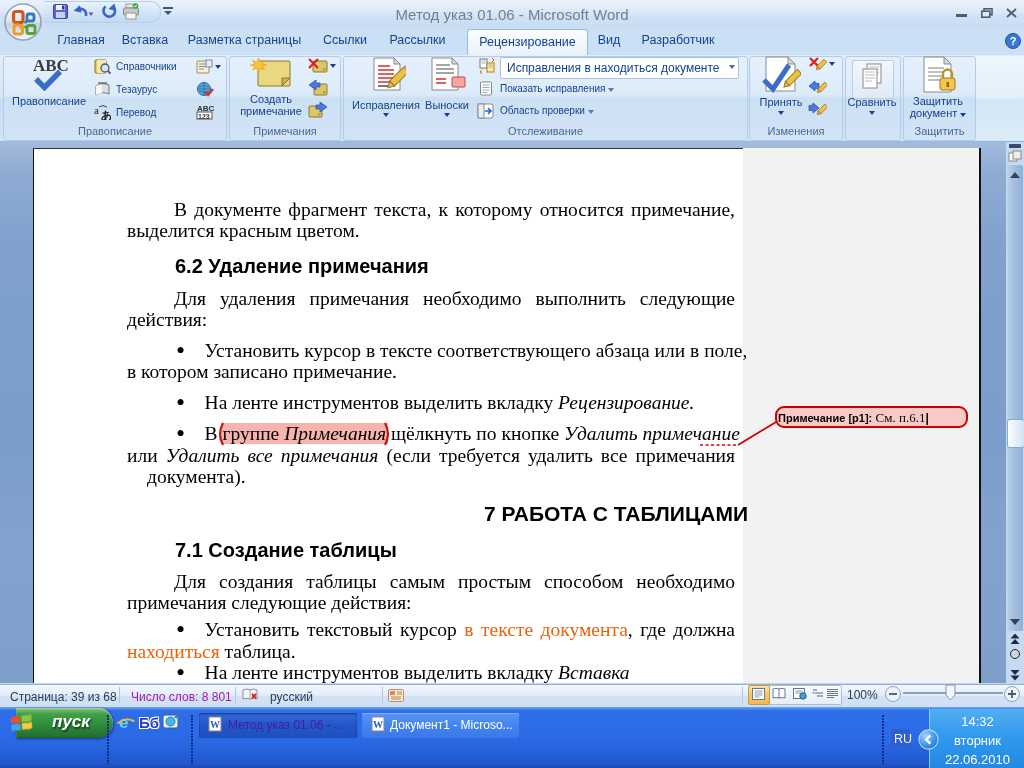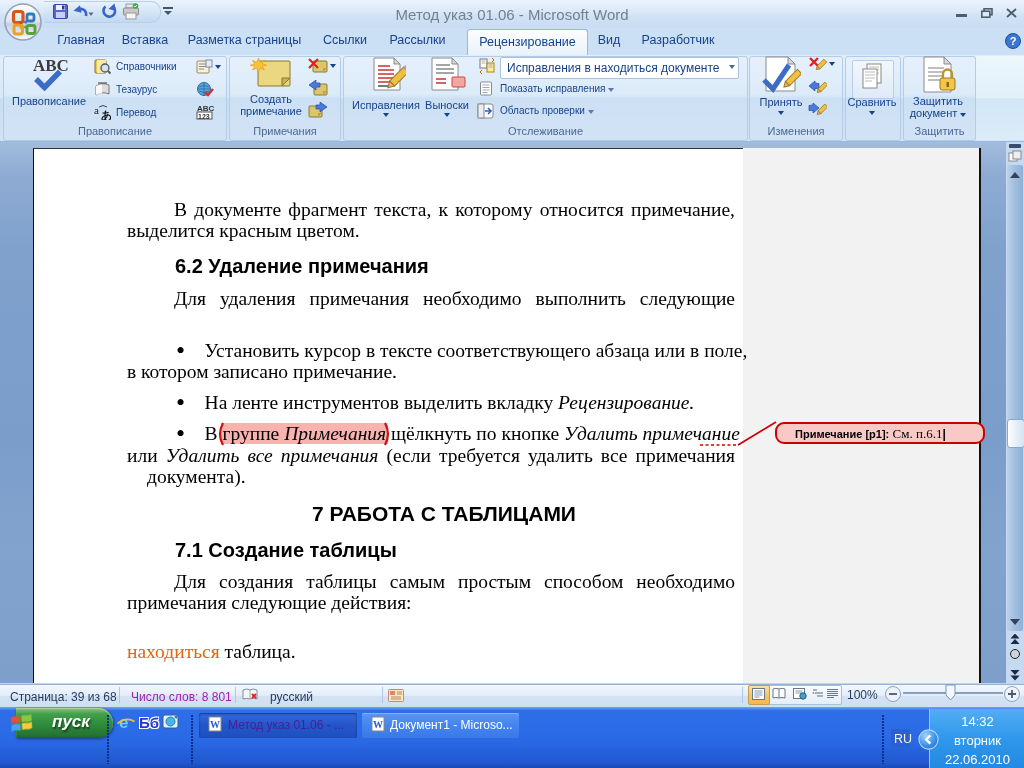--- a/index.html
+++ b/index.html
@@ -324,47 +324,50 @@
   </svg>
   <div class="abs btext" style="left:905px;top:95px;width:66px;">Защитить<br>документ <span class="darr"></span></div>
 
   <div class="abs" id="docarea">
     <div id="page"></div>
     <div id="markup"></div>
     <div class="serif dline just" style="top:57px;"><span style="padding-left:47px;">В</span> документе фрагмент текста, к которому относится примечание,</div>
     <div class="serif dline" style="top:78px;">выделится красным цветом.</div>
     <div class="head" style="top:113px;left:175px;">6.2 Удаление примечания</div>
     <div class="serif dline just" style="top:146px;"><span style="padding-left:47px;">Для</span> удаления примечания необходимо выполнить следующие</div>
+    <div class="serif dline" style="top:167px;">действия:</div>
     <div class="serif dline just" style="top:198px;"><span style="padding-left:49px;"><span style="font-size:26px;line-height:0;vertical-align:-1.5px;">•</span> Установить</span> курсор в тексте соответствующего абзаца или в поле,</div>
     <div class="serif dline" style="top:219px;">в котором записано примечание.</div>
     <div class="serif dline" style="top:250px;"><span style="padding-left:49px;"><span style="font-size:26px;line-height:0;vertical-align:-1.5px;">•</span> На</span> ленте инструментов выделить вкладку <i>Рецензирование.</i></div>
     <div class="serif dline just" style="top:281px;"><span style="padding-left:49px;"><span style="font-size:26px;line-height:0;vertical-align:-1.5px;">•</span> В</span> <span style="background:#f7b3ae;box-shadow:-2px 0 0 #f7b3ae, 2px 0 0 #f7b3ae;">группе <i>Примечания</i></span> щёлкнуть по кнопке <i>Удалить примечание</i></div>
     <div class="serif dline just" style="top:303px;">или <i>Удалить все примечания</i> (если требуется удалить все примечания</div>
     <div class="serif dline" style="top:324px;margin-left:20px;">документа).</div>
-    <div class="head" style="top:360px;text-align:center;font-size:21px;left:140px;">7 РАБОТА С ТАБЛИЦАМИ</div>
+    <div class="head" style="top:360px;text-align:right;font-size:21px;left:140px;">7 РАБОТА С ТАБЛИЦАМИ</div>
     <div class="head" style="top:397px;left:175px;">7.1 Создание таблицы</div>
     <div class="serif dline just" style="top:429px;"><span style="padding-left:47px;">Для</span> создания таблицы самым простым способом необходимо</div>
     <div class="serif dline" style="top:450px;">примечания следующие действия:</div>
+    <div class="serif dline just" style="top:477px;"><span style="padding-left:49px;"><span style="font-size:26px;line-height:0;vertical-align:-1.5px;">•</span> Установить</span> текстовый курсор <span class="org">в тексте документа</span>, где должна</div>
     <div class="serif dline" style="top:499px;"><span class="org">находиться</span> таблица.</div>
+    <div class="serif dline" style="top:520px;"><span style="padding-left:49px;"><span style="font-size:26px;line-height:0;vertical-align:-1.5px;">•</span> На</span> ленте инструментов выделить вкладку <i>Вставка</i></div>
 
     <svg class="abs" style="left:215px;top:280px;" width="10" height="24" viewBox="0 0 10 24">
         <path d="M8 1 Q2 12 8 23" stroke="#cc1111" stroke-width="2.2" fill="none"></path>
       </svg>
     <svg class="abs" style="left:383px;top:280px;" width="10" height="24" viewBox="0 0 10 24">
         <path d="M2 1 Q8 12 2 23" stroke="#cc1111" stroke-width="2.2" fill="none"></path>
       </svg>
 
     <svg class="abs" style="left:690px;top:270px;" width="90" height="40" viewBox="0 0 90 40">
       <path d="M10 33 h38" stroke="#d00000" stroke-width="1.6" stroke-dasharray="3 2.5" fill="none"></path>
       <path d="M48 33 L86 10" stroke="#d00000" stroke-width="1.8" fill="none"></path>
     </svg>
 
-    <div style="position:absolute;left:775px;top:280px;width:188px;height:16px;
+    <div style="position:absolute;left:775px;top:264px;width:188px;height:16px;
       background:#f9c9c5;border:2px solid #cc0000;border-radius:9px;font-size:12px;
-      padding-top:2px;padding-left:18px;">
+      padding-top:2px;padding-left:1px;">
       <b style="font-size:11px;">Примечание [p1]:</b><span class="serif" style="font-size:13px;"> См. п.6.1</span><span style="font-weight:bold;">|</span></div>
 
     <div id="vscroll"></div>
     <div class="abs" style="left:1009px;top:2px;width:12px;height:4px;background:#3a4a6a;border-radius:1px;"></div>
     <svg class="abs" style="left:1008px;top:8px;" width="14" height="13" viewBox="0 0 14 13">
       <rect x="1" y="3" width="8" height="8" fill="#fff" stroke="#888"></rect>
       <rect x="5" y="1" width="8" height="8" fill="#eee" stroke="#888"></rect>
     </svg>
     <div class="abs" style="left:1007px;top:23px;width:16px;height:466px;background:linear-gradient(90deg,#bdd2ea,#a4bfdf 45%,#8fafd6);border-radius:2px;"></div>
     <div class="abs" style="left:1010px;top:30px;width:0;height:0;border-left:5px solid transparent;border-right:5px solid transparent;border-bottom:6px solid #33415c;"></div>

